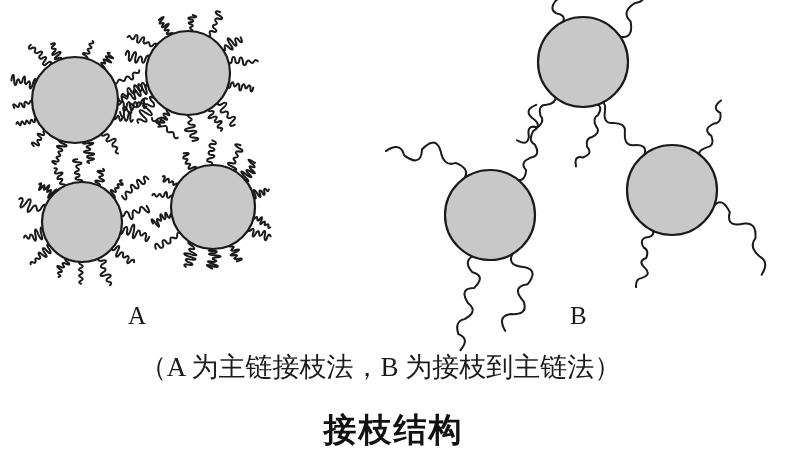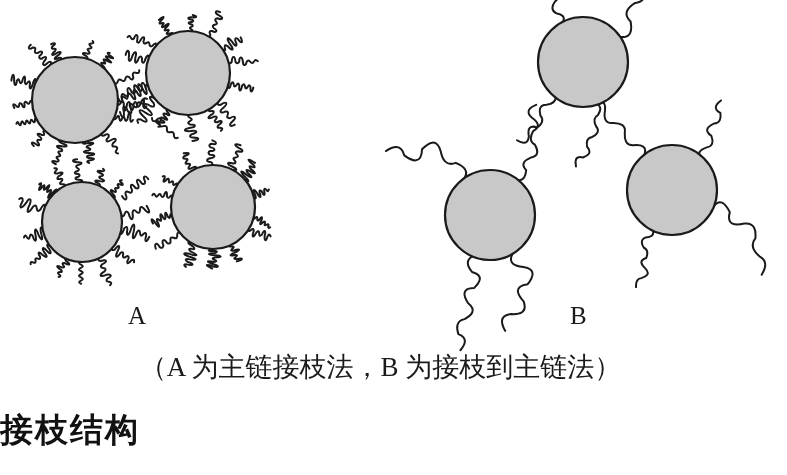--- a/index.html
+++ b/index.html
@@ -43,21 +43,21 @@
     font-size: 27px;
     color: #1a1a1a;
     line-height: 1.15;
     white-space: nowrap;
   }
   #figure-title {
     position: absolute;
     left: 0;
     top: 412px;
     width: 787px;
-    text-align: left;
+    text-align: center;
     font-family: "Liberation Sans", "DejaVu Sans", sans-serif;
     font-size: 33px;
     font-weight: bold;
     color: #111111;
     letter-spacing: 2px;
     line-height: 1.1;
     white-space: nowrap;
   }
 </style>
 </head>

